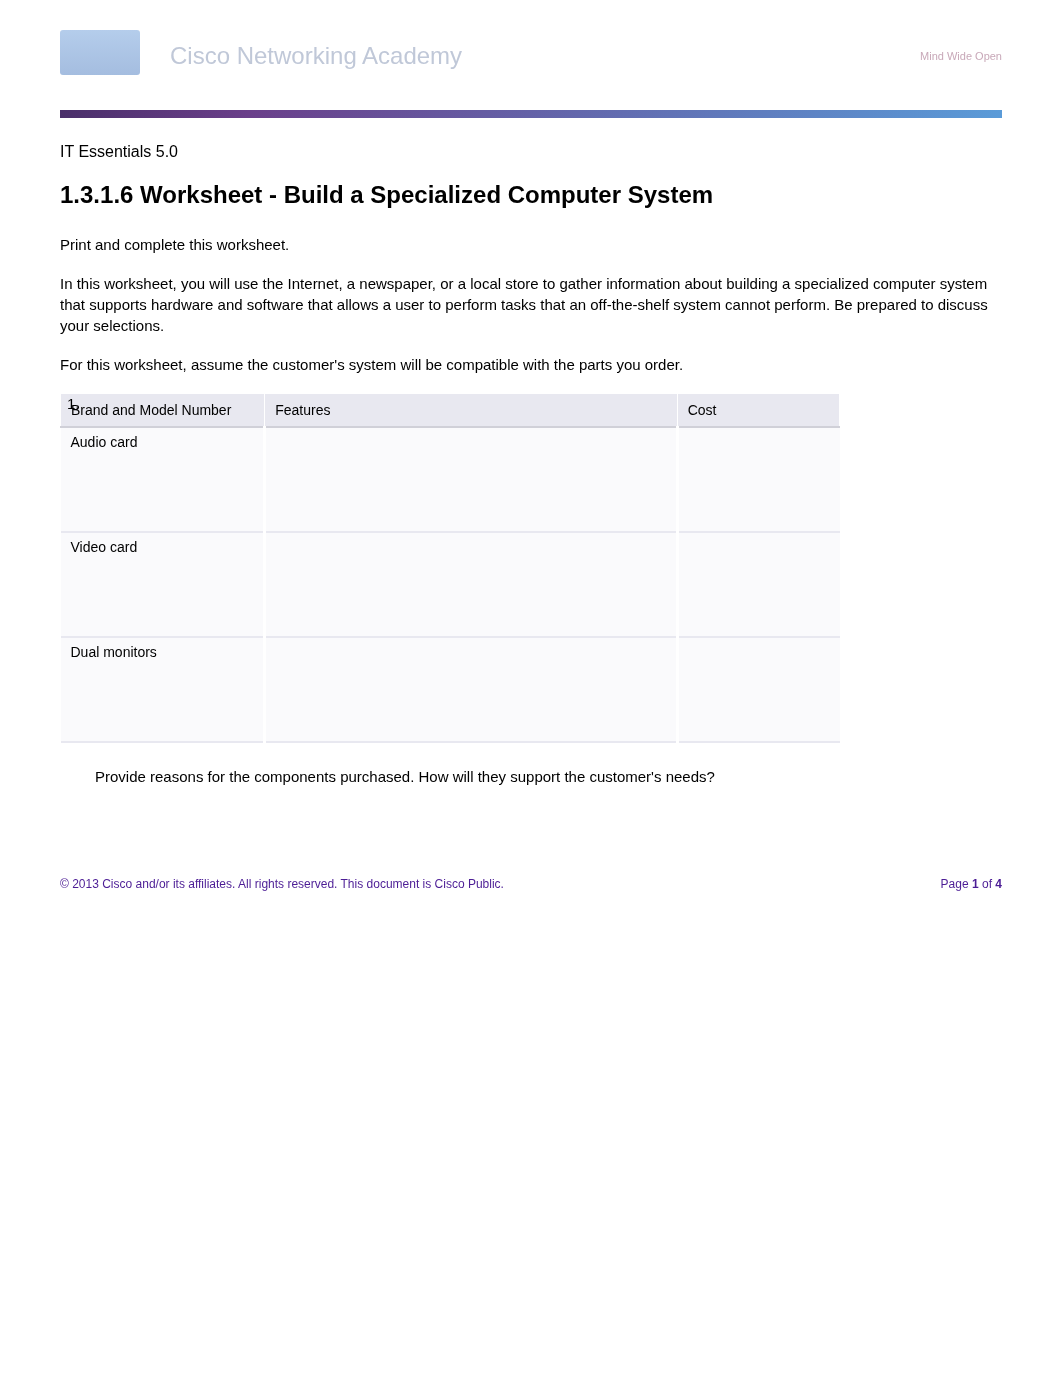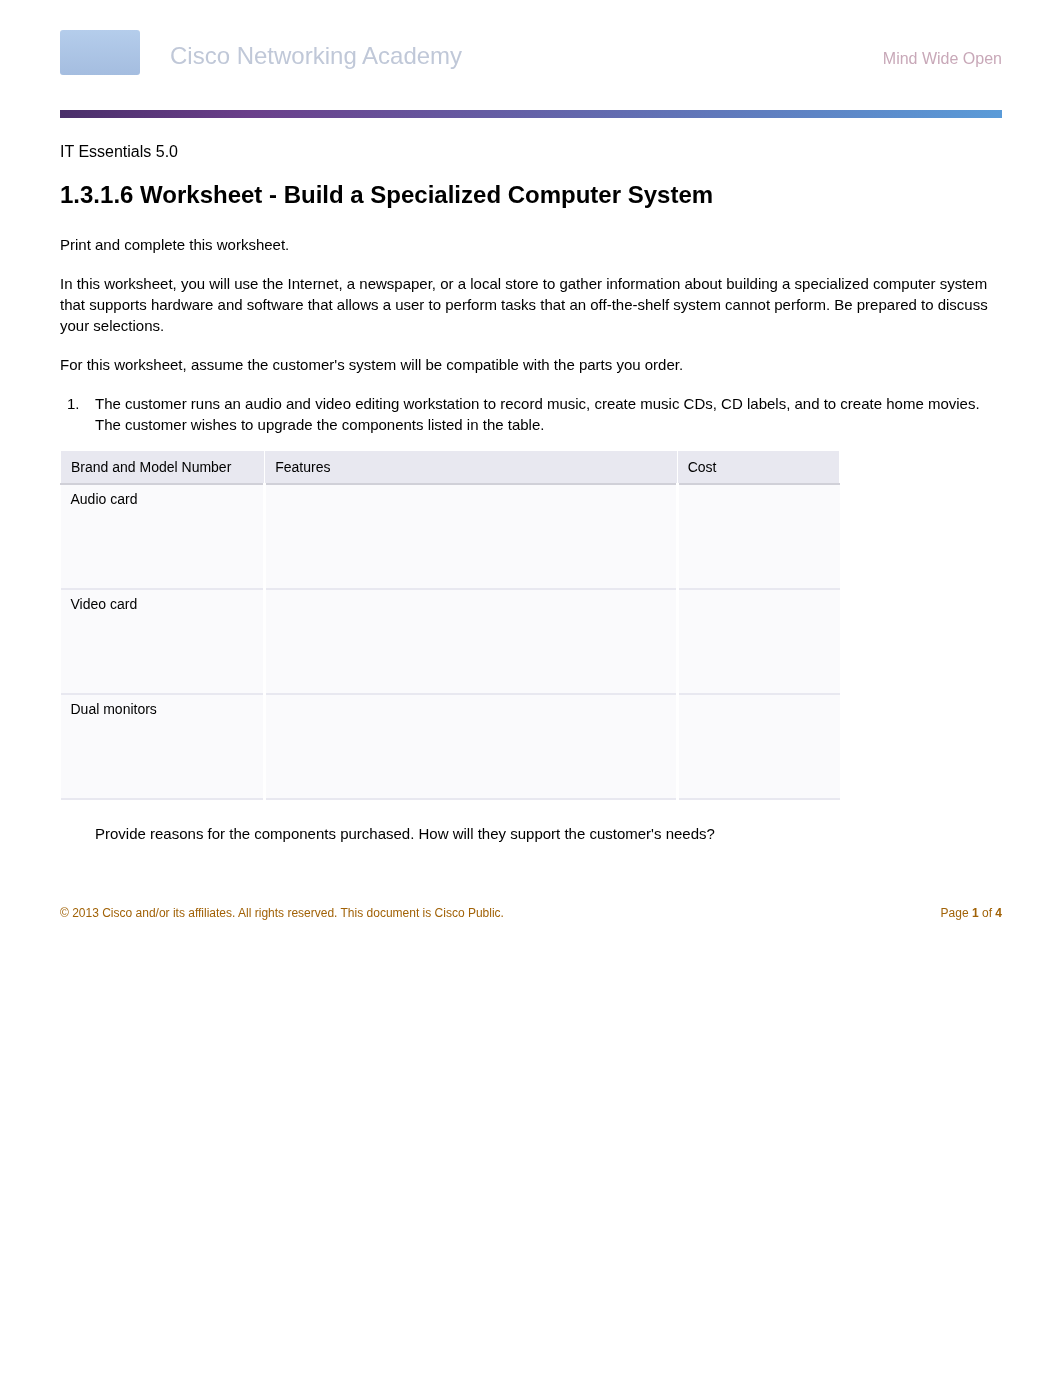--- a/index.html
+++ b/index.html
@@ -38,21 +38,21 @@
       top: 12px;
       font-size: 24px;
       color: #c0c8d8;
       font-weight: 300;
     }
     
     .tagline {
       position: absolute;
       right: 0;
       top: 20px;
-      font-size: 16px;
+      font-size: 11px;
       color: #c8a8b8;
       text-align: center;
     }
     
     .divider-bar {
       height: 8px;
       background: linear-gradient(90deg, #4a2f6a 0%, #6a3f8a 20%, #5a9bd8 100%);
       margin-bottom: 25px;
     }
     
@@ -134,23 +134,23 @@
       border-right: none;
     }
     
     .question-text {
       font-size: 15px;
       margin: 25px 0 20px 35px;
     }
     
     .footer {
       position: relative;
-      margin-top: 64px;
+      margin-top: 92px;
       font-size: 12px;
-      color: #a16207;
+      color: #4c1d95;
     }
     
     .footer-left {
       display: inline-block;
     }
     
     .footer-right {
       position: absolute;
       right: 0;
     }
@@ -179,21 +179,20 @@
 <h1 class="worksheet-title">1.3.1.6 Worksheet - Build a Specialized Computer System</h1>
 
 <p class="instruction">Print and complete this worksheet.</p>
 
 <p class="instruction">In this worksheet, you will use the Internet, a newspaper, or a local store to gather information about building a specialized computer system that supports hardware and software that allows a user to perform tasks that an off-the-shelf system cannot perform. Be prepared to discuss your selections.</p>
 
 <p class="instruction">For this worksheet, assume the customer's system will be compatible with the parts you order.</p>
 
 <div class="numbered-item">
   <span class="num">1.</span>
-  <span>The customer runs an audio and video editing workstation to record music, create music CDs, CD labels, and to create home movies. The customer wishes to upgrade the components listed in the table.</span>
 </div>
 
 <table class="worksheet-table">
   <thead>
     <tr>
       <th>Brand and Model Number</th>
       <th>Features</th>
       <th>Cost</th>
     </tr>
   </thead>

